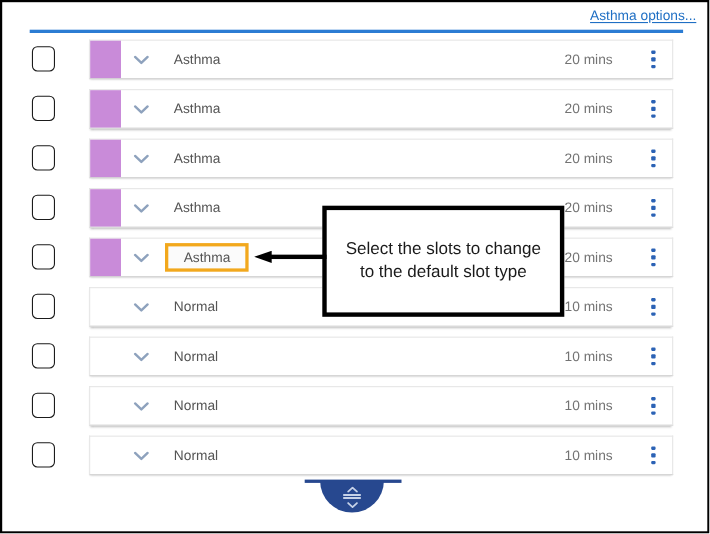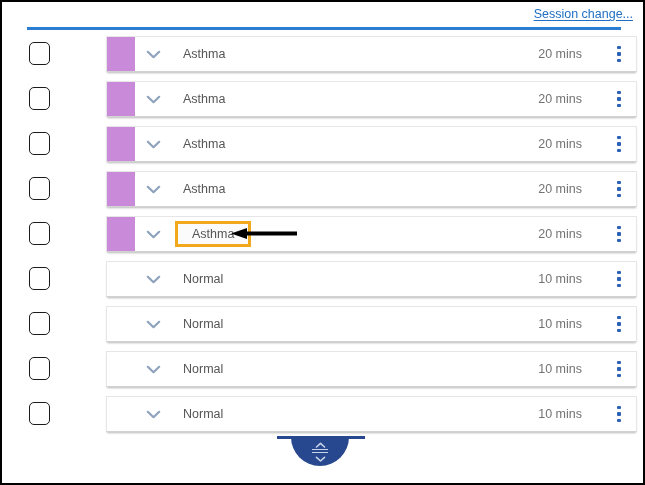--- a/index.html
+++ b/index.html
@@ -79,21 +79,20 @@
     width: 531px;
     height: 36px;
     background: #ffffff;
     border: 1px solid #e6e6e6;
     border-bottom: 1px solid #d2d2d2;
     box-shadow: 0 2px 2px -1px rgba(0,0,0,0.28);
     box-sizing: border-box;
     display: flex;
     align-items: center;
     cursor: pointer;
-    margin-left: 25px;
   }
   .color-bar {
     width: 28px;
     height: 100%;
     flex: 0 0 28px;
   }
   .color-bar.filled {
     background: #c98bd9;
   }
   .color-bar.empty {
@@ -220,21 +219,21 @@
     z-index: 41;
   }
   .callout-arrow svg { display: block; }
 </style>
 </head>
 <body>
 
 <div id="screen">
 
   <div class="header">
-    <span class="session-options">Session change...</span>
+    <span class="session-options">Asthma options...</span>
     <div class="header-rule"></div>
   </div>
 
   <div class="slot-list">
       <div class="slot-row">
         <div class="checkbox"></div>
         <div class="slot-card">
           <div class="color-bar filled" style="background: rgb(201, 139, 217);"></div>
           <div class="chevron">
             <svg width="15" height="9" viewBox="0 0 15 9">
@@ -414,14 +413,17 @@
     </div>
   </div>
 
   <div class="callout-arrow">
     <svg width="66" height="11" viewBox="0 0 66 11">
       <rect x="14" y="3.5" width="52" height="4" fill="#000000"></rect>
       <polygon points="0,5.5 16,0 16,11" fill="#000000"></polygon>
     </svg>
   </div>
 
+  <div class="callout">
+    <div class="callout-text">Select the slots to change to the default slot type</div>
+  </div>
 
 </div>
 
 </body></html>

